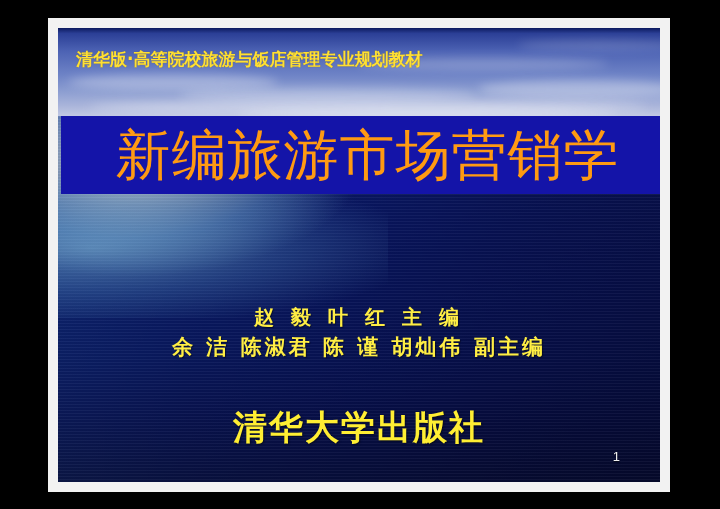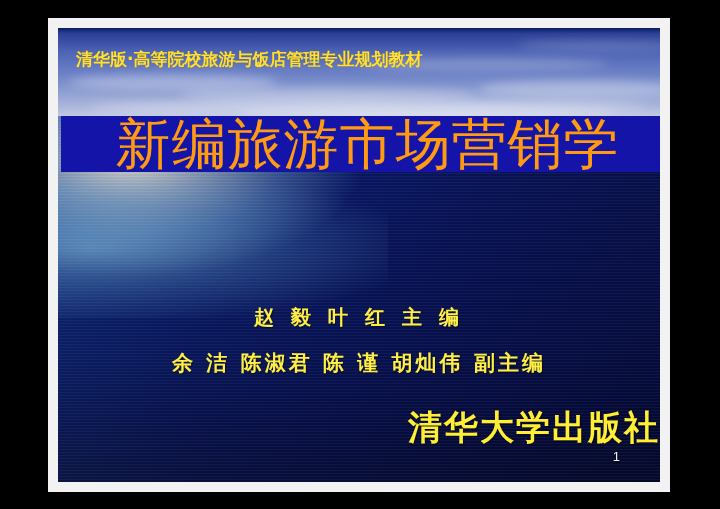--- a/index.html
+++ b/index.html
@@ -144,21 +144,21 @@
     text-shadow: 0 0 1px rgba(120,90,0,0.6);
     font-family: "DejaVu Sans", "Liberation Sans", sans-serif;
   }
 
   
   .title-band {
     position: absolute;
     left: 3px;
     top: 88px;
     width: 613px;
-    height: 56px;
+    height: 78px;
     background: #1414a8;
     display: flex;
     align-items: center;
     justify-content: center;
   }
   .title-text {
     font-family: "DejaVu Serif", "Liberation Serif", serif;
     font-size: 55px;
     line-height: 1;
     color: #ff9a12;
@@ -180,30 +180,29 @@
   }
   .authors.line1 {
     top: 276px;
     font-size: 20px;
     letter-spacing: 5px;
   }
   .authors.line2 {
     top: 305px;
     font-size: 21px;
     letter-spacing: 3px;
-    margin-top: 16px;
   }
 
   
   .publisher {
     position: absolute;
     left: 0;
     top: 377px;
     width: 100%;
-    text-align: right;
+    text-align: center;
     font-size: 34px;
     font-weight: bold;
     color: #ffee33;
     letter-spacing: 2px;
     font-family: "DejaVu Sans", "Liberation Sans", sans-serif;
     text-shadow: 1px 1px 2px rgba(0,0,0,0.5);
     white-space: nowrap;
   }
 
   

